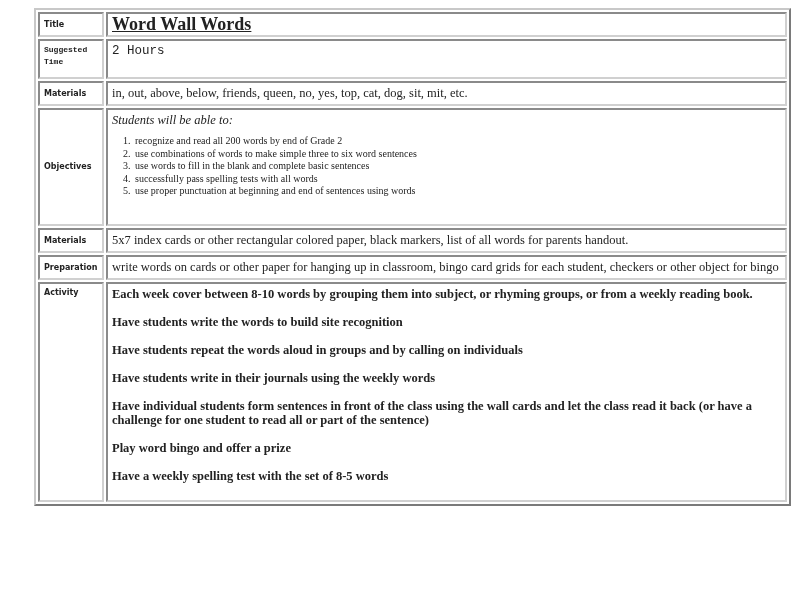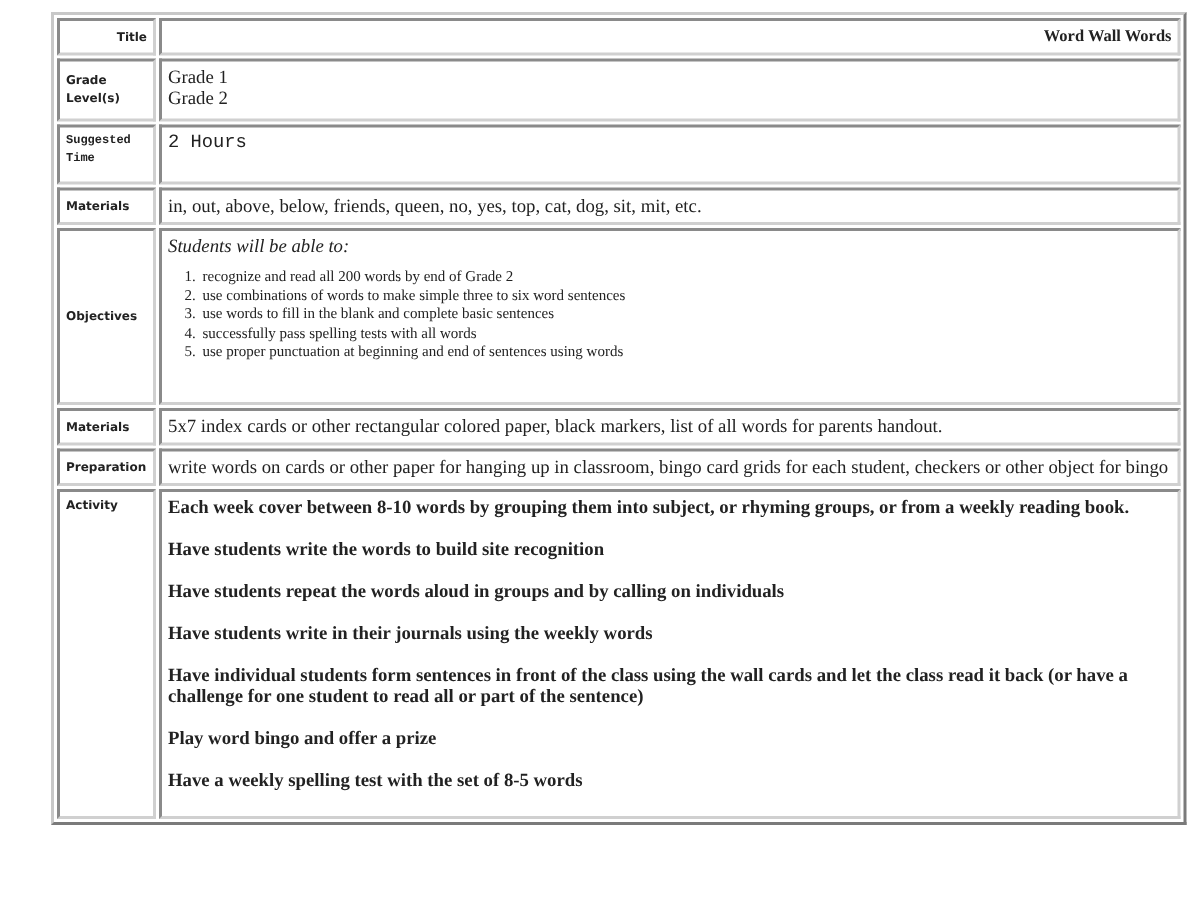--- a/index.html
+++ b/index.html
@@ -41,62 +41,56 @@
     }
     td.label.vmid { vertical-align: middle; }
     td.content {
       font-family: "Liberation Serif", serif;
       font-size: 12.5px;
       line-height: 14px;
       color: #222222;
     }
     td.content.title-cell {
       font-weight: bold;
-      font-size: 11px;
+      font-size: 18px;
+      text-decoration: underline;
     }
     .grade-line { display: block; }
     .obj-intro { margin: 0 0 8px 0; font-style: italic; }
     ol.obj-list {
       margin: 0 0 20px 0;
       padding-left: 21px;
       font-size: 10px;
       line-height: 12.5px;
     }
     ol.obj-list li { padding-left: 2px; }
     .activity-para {
       margin: 0 0 14px 0;
       font-weight: bold;
     }
     .activity-para:last-child { margin-bottom: 14px; }
-    tr.row-title td { height: 15px; text-align: right; }
+    tr.row-title td { height: 15px; }
     tr.row-overview td { height: 32px; }
     tr.row-subject td { height: 15px; }
     tr.row-grade td { height: 32px; }
     tr.row-time td { height: 30px; font-family: Liberation Mono, monospace; }
     tr.row-materials1 td { height: 15px; }
     tr.row-objectives td { height: 108px; }
     tr.row-materials2 td { height: 15px; }
     tr.row-prep td { height: 15px; }
   </style>
 </head>
 <body>
 
 <div class="page">
   <table class="lesson">
     <tbody>
       <tr class="row-title">
         <td class="label vmid">Title</td>
         <td class="content title-cell">Word Wall Words</td>
-      </tr>
-      <tr class="row-grade">
-        <td class="label vmid">Grade Level(s)</td>
-        <td class="content">
-          <span class="grade-line">Grade 1</span>
-          <span class="grade-line">Grade 2</span>
-        </td>
       </tr>
       <tr class="row-time">
         <td class="label">Suggested Time</td>
         <td class="content">2 Hours</td>
       </tr>
       <tr class="row-materials1">
         <td class="label vmid">Materials</td>
         <td class="content">in, out, above, below, friends, queen, no, yes, top, cat, dog, sit, mit, etc.</td>
       </tr>
       <tr class="row-objectives">

